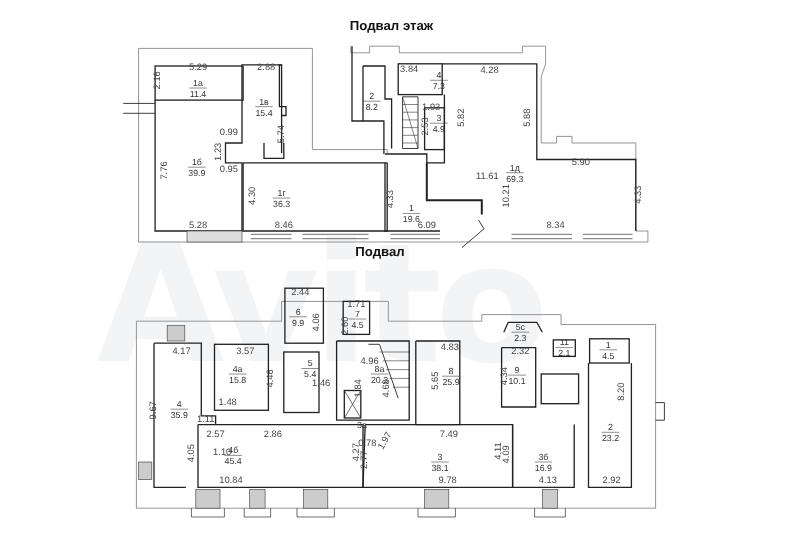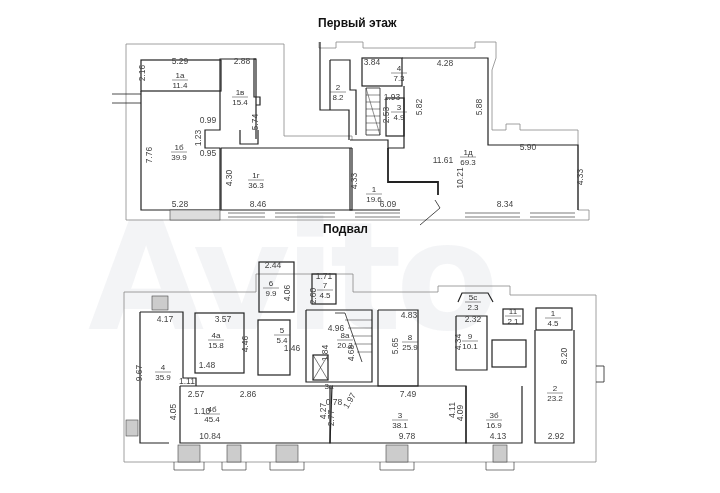--- a/index.html
+++ b/index.html
@@ -12,21 +12,21 @@
   text{font-family:"Liberation Sans",sans-serif;fill:#333;}
   .dim{font-size:8.5px;fill:#444;}
   .rn{font-size:8px;fill:#333;}
   .ra{font-size:8px;fill:#333;}
 </style>
 </head>
 <body>
 
 <div class="wm">Avito</div>
 
-<div id="title-first" class="title">Первый этаж</div>
+<div id="title-first" class="title">Подвал этаж</div>
 <div id="title-base" class="title">Подвал</div>
 
 <svg width="720" height="493" viewBox="0 0 720 493">
   <g fill="none" stroke="#222" stroke-width="1.2">
 
     <polyline points="126,220 126,44 284,44 284,136 352,136 352,140" stroke="#888" stroke-width="0.8"></polyline>
     <rect x="141" y="60" width="80" height="31"></rect>
     <polyline points="141,91 141,210 220,210 220,148 205,148 205,130 220,130 220,59 256,59 256,139"></polyline>
     <polyline points="256,59 254,59 254,97 260,97 260,105 256,105"></polyline>
     <line x1="221" y1="148" x2="352" y2="148"></line>

